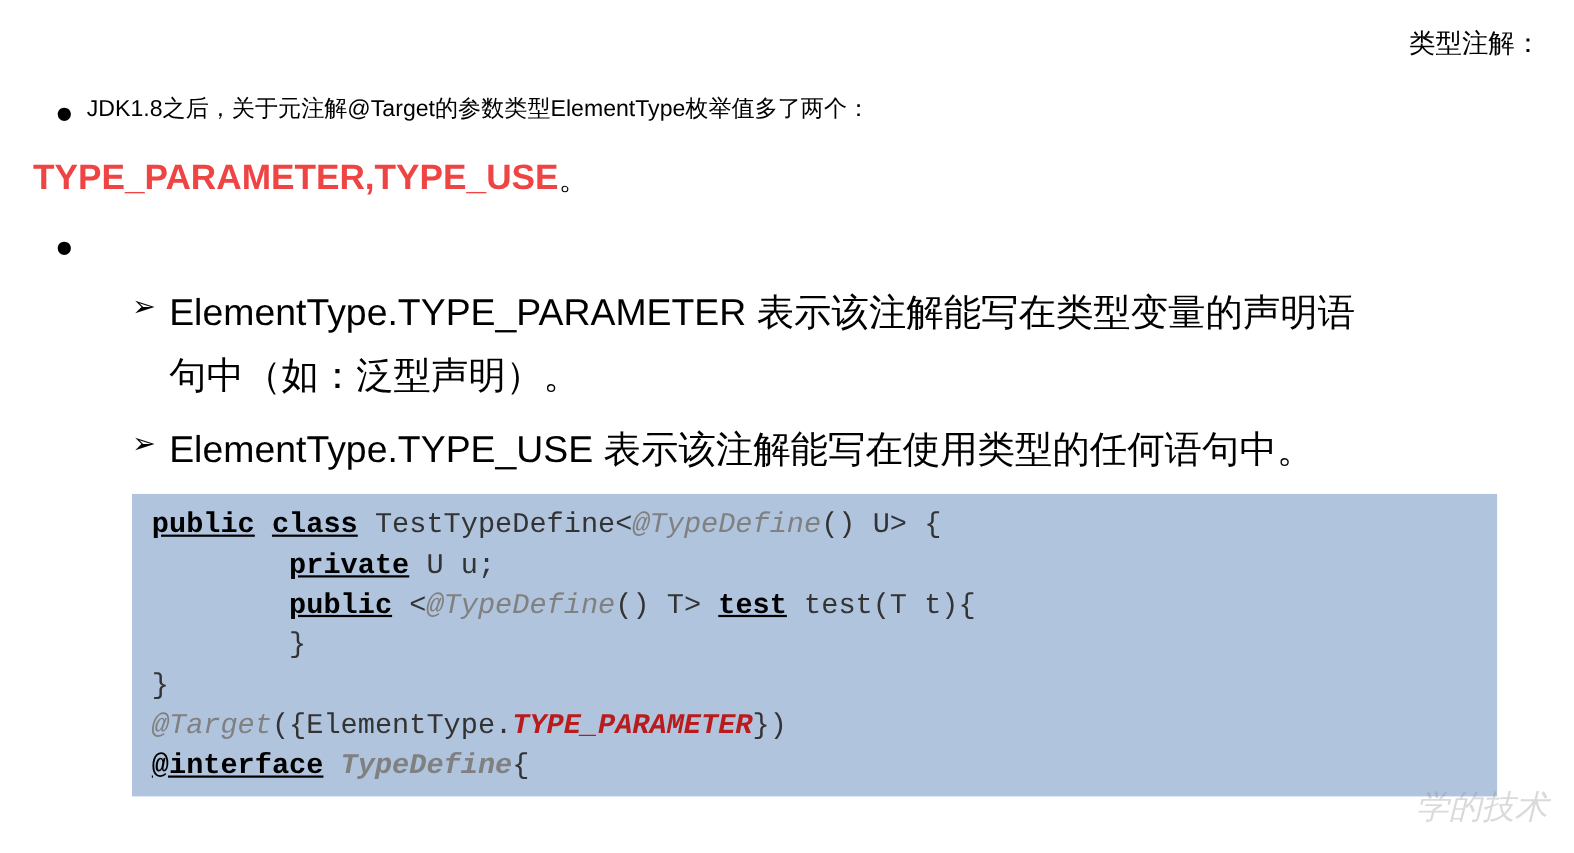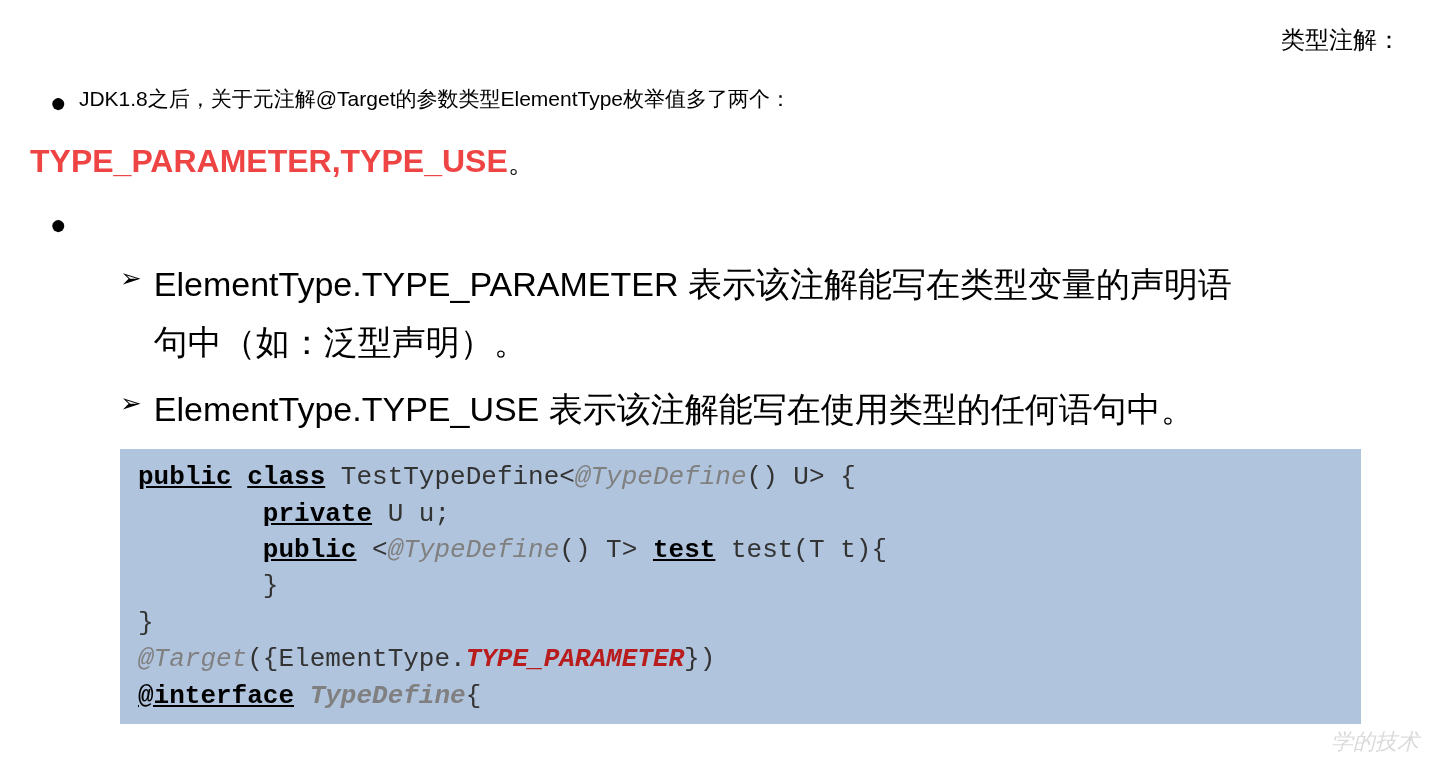--- a/index.html
+++ b/index.html
@@ -79,24 +79,24 @@
       color: #333;
     }
     .kw { color: #000000; font-weight: bold; text-decoration: underline; }
     .ann { color: #808080; font-style: italic; }
     .normal { color: #333; }
     .const { color: #b91c1c; font-weight: bold; font-style: italic; }
     .ann-name { color: #808080; font-style: italic; font-weight: bold; margin-top: 22px; }
     .watermark {
       position: fixed;
       bottom: 15px;
-      right: 12px;
+      right: 24px;
       color: rgba(150,150,150,0.35);
       font-style: italic;
-      font-size: 22px;
+      font-size: 30px;
       font-family: "KaiTi", serif;
     }
   </style>
 </head>
 <body>
 
 <div class="title">类型注解：</div>
 
 <div class="bullet-1">
   <span class="marker">●</span>

